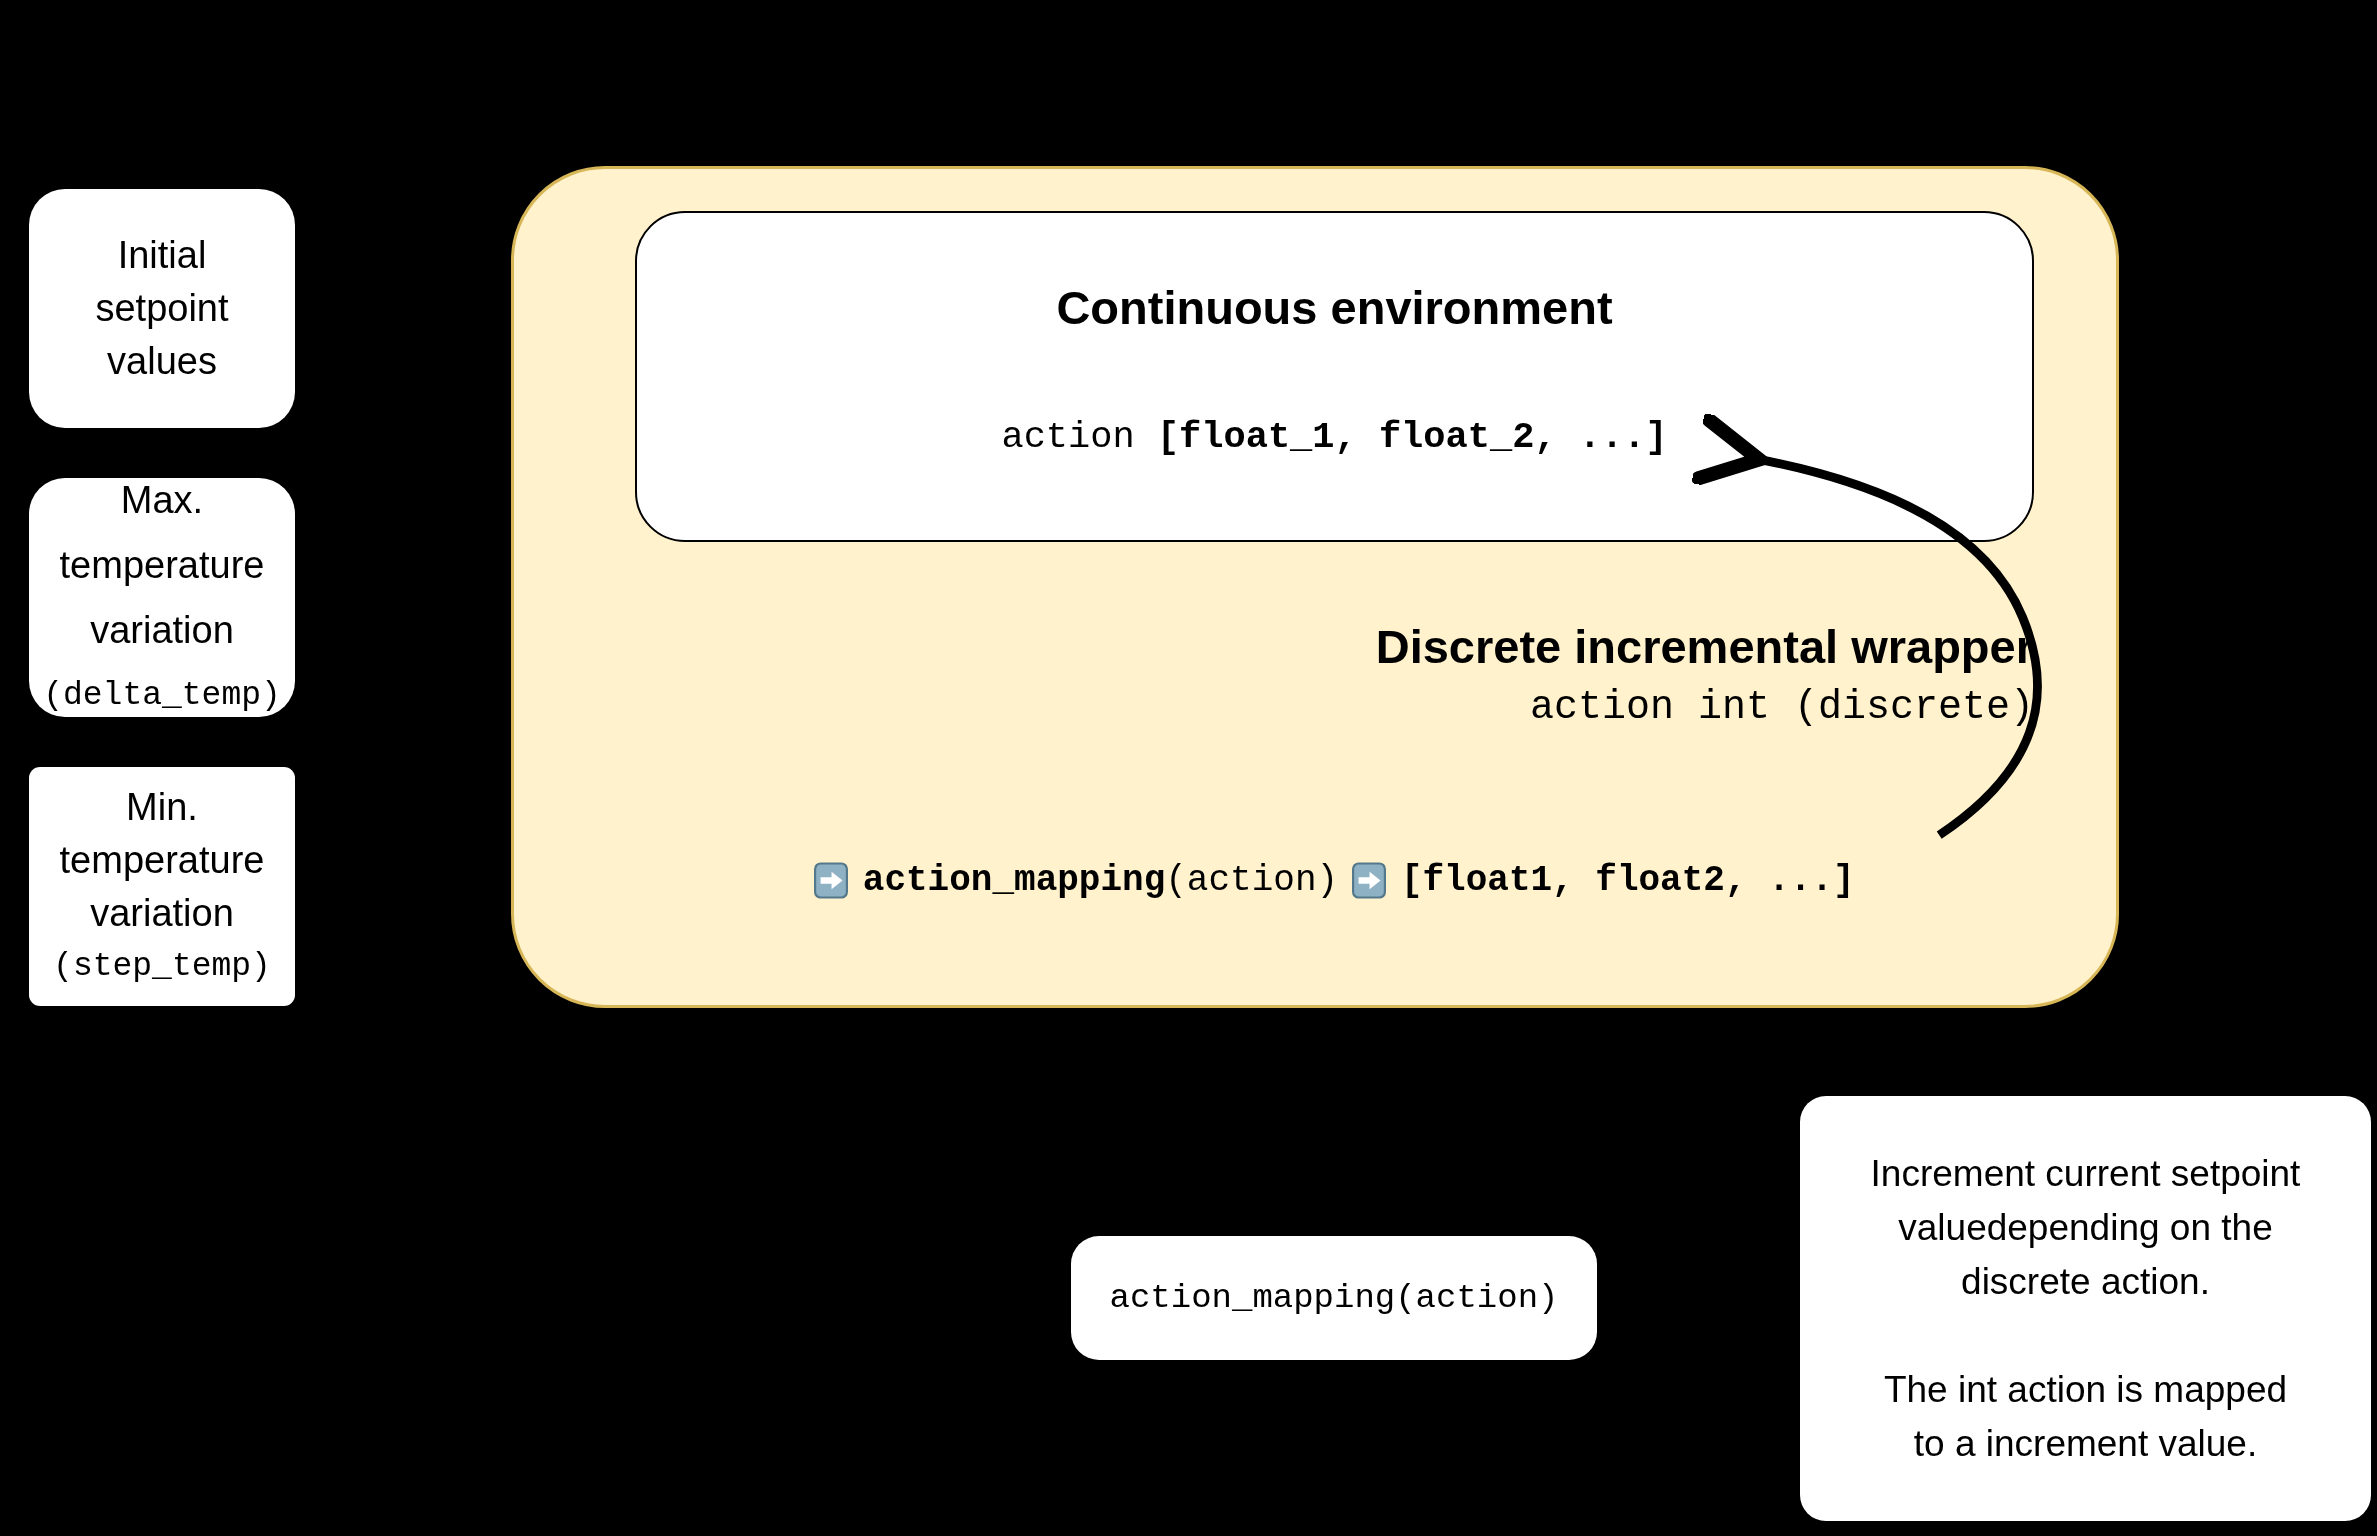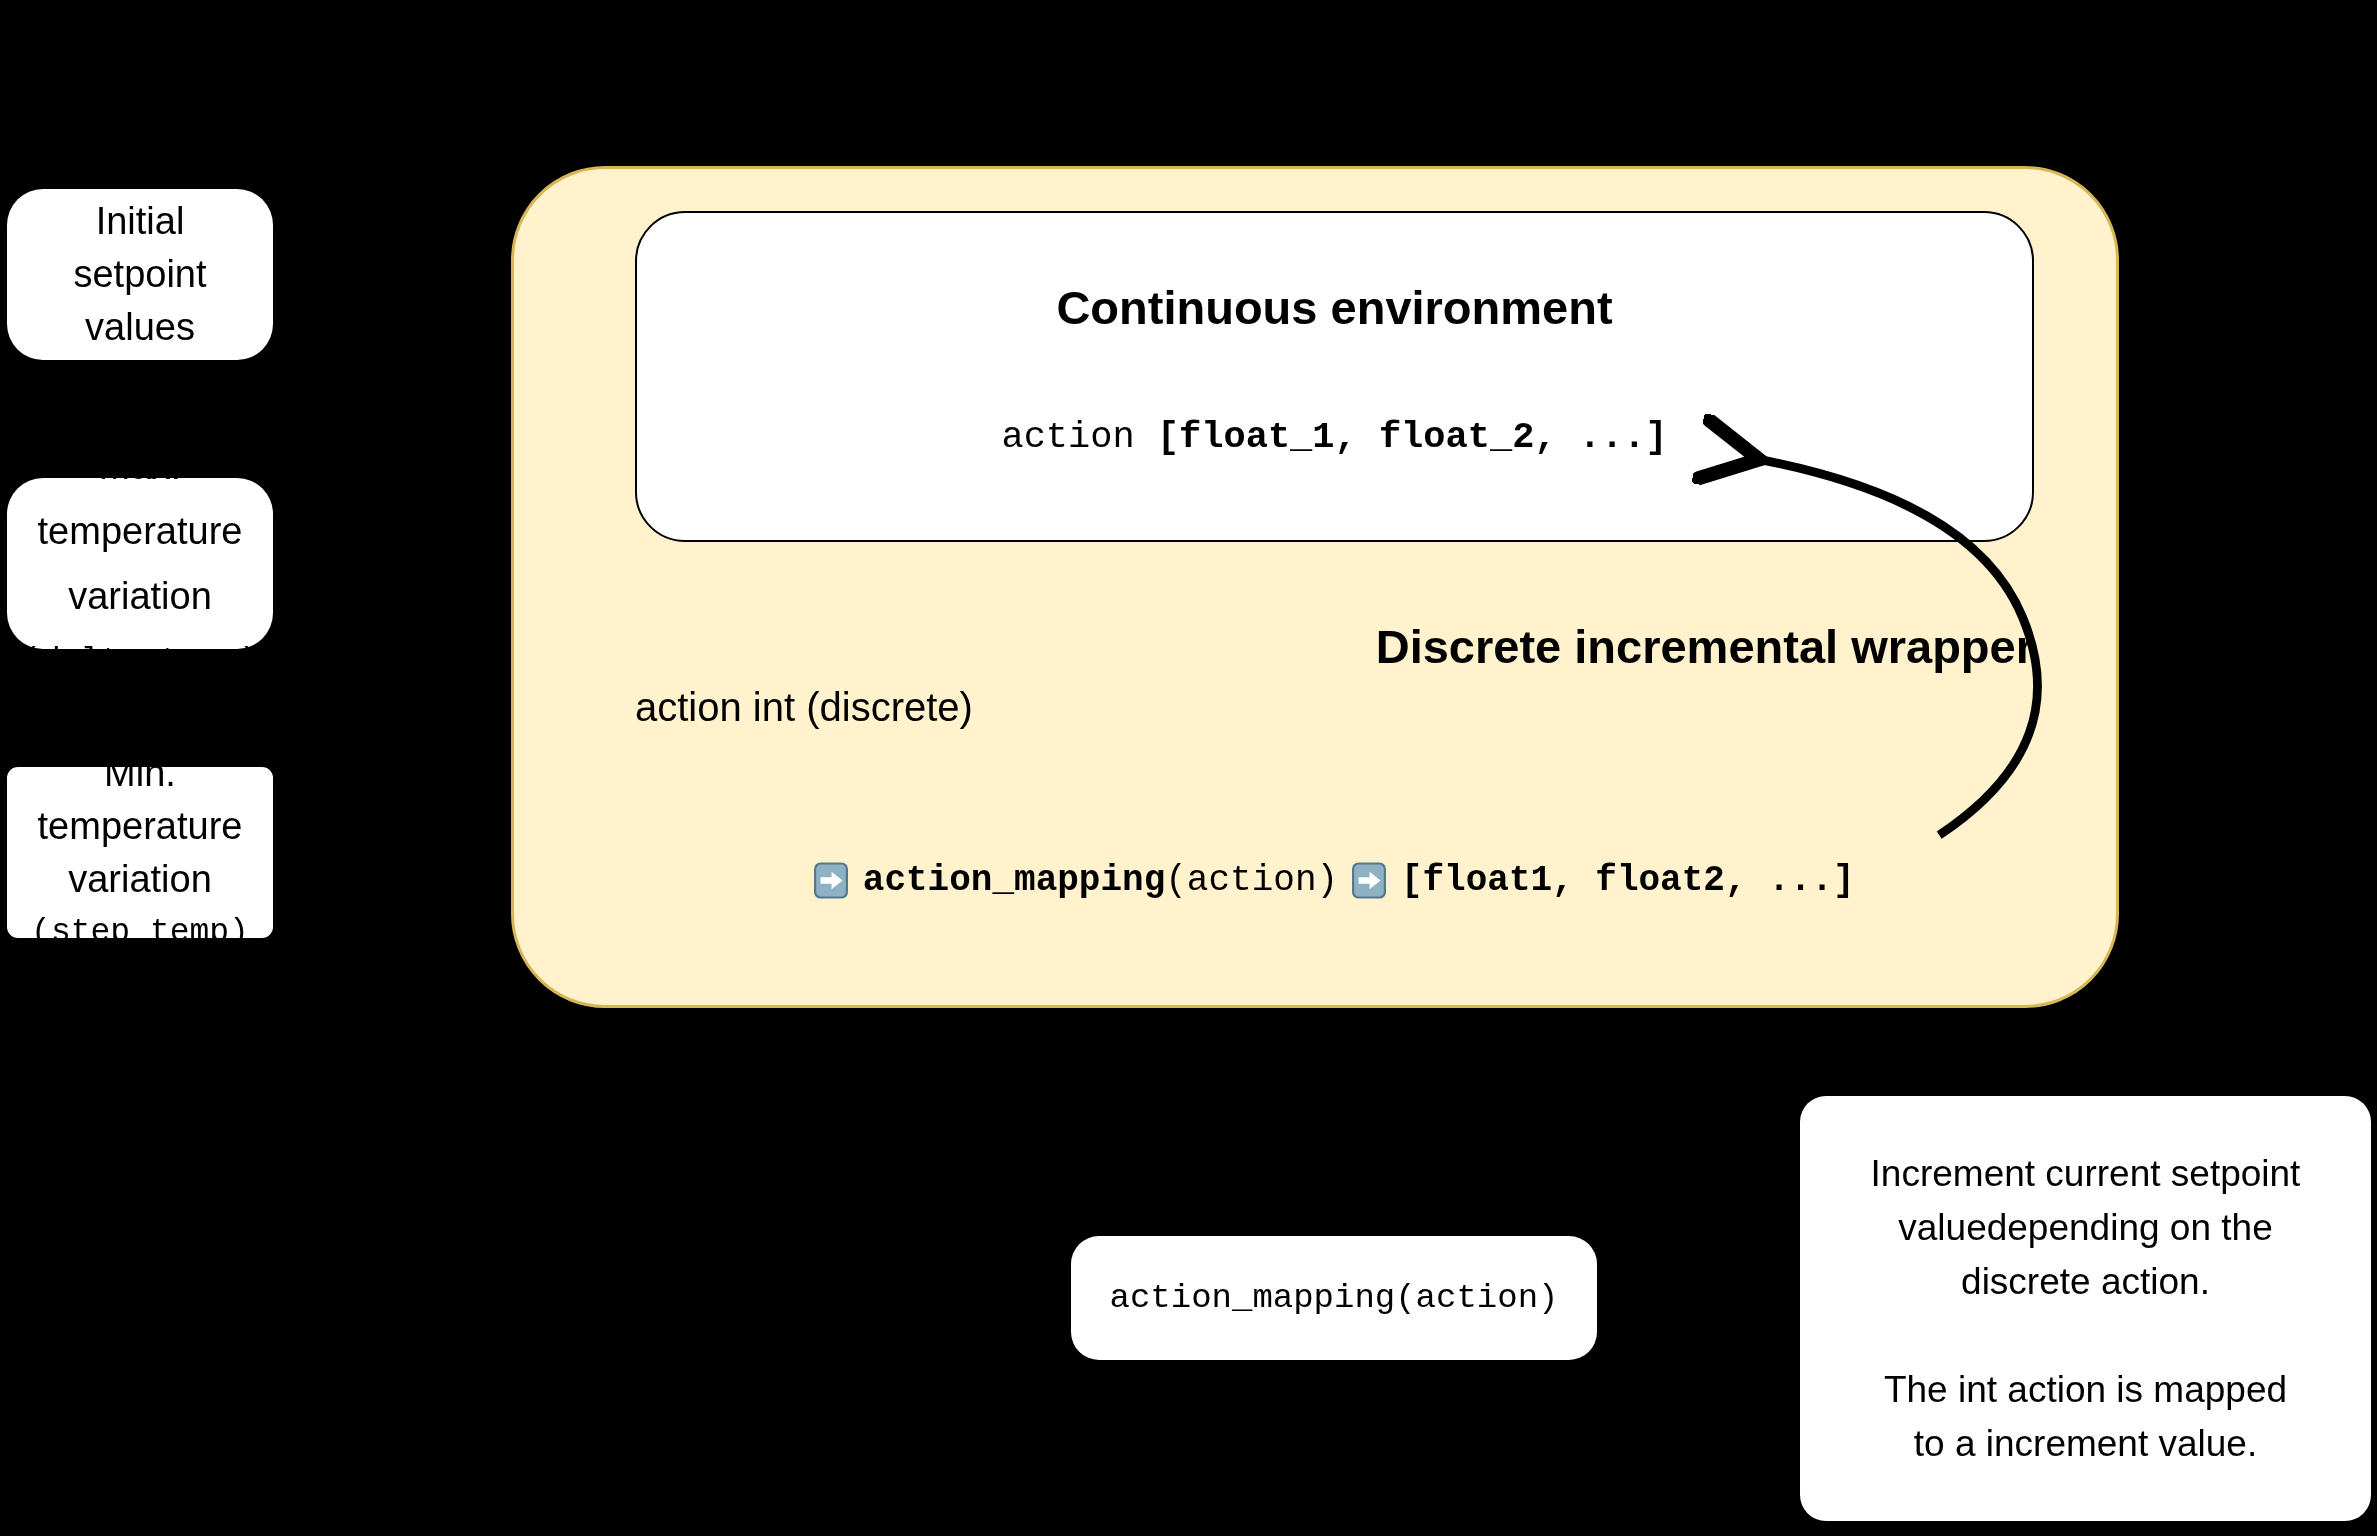--- a/index.html
+++ b/index.html
@@ -16,23 +16,23 @@
   .whitebox {
     background: #ffffff;
     border-radius: 36px;
     display: flex;
     flex-direction: column;
     align-items: center;
     justify-content: center;
     text-align: center;
   }
   .leftbox {
-    left: 7px;
+    left: 29px;
     width: 266px;
-    height: 171px;
+    height: 239px;
     font-size: 38px;
     line-height: 53px;
   }
   .leftbox .code-line {
     font-family: "Liberation Mono", "DejaVu Sans Mono", monospace;
     font-size: 33px;
   }
   #wrapper-box {
     left: 511px; top: 166px;
     width: 1608px; height: 842px;
@@ -66,22 +66,23 @@
   #wrap-title {
     left: 635px; top: 619px;
     width: 1399px;
     text-align: right;
     font-size: 47px;
     font-weight: bold;
   }
   #wrap-subtitle {
     left: 635px; top: 685px;
     width: 1399px;
-    text-align: left;
+    text-align: right;
     font-size: 40px;
+    font-family: Liberation Mono, monospace;
   }
   #pipeline-row {
     left: 549px; top: 844px;
     width: 1571px; height: 72px;
     display: flex;
     align-items: center;
     justify-content: center;
     gap: 14.4px;
     font-family: "Liberation Mono", "DejaVu Sans Mono", monospace;
     font-size: 36px;

